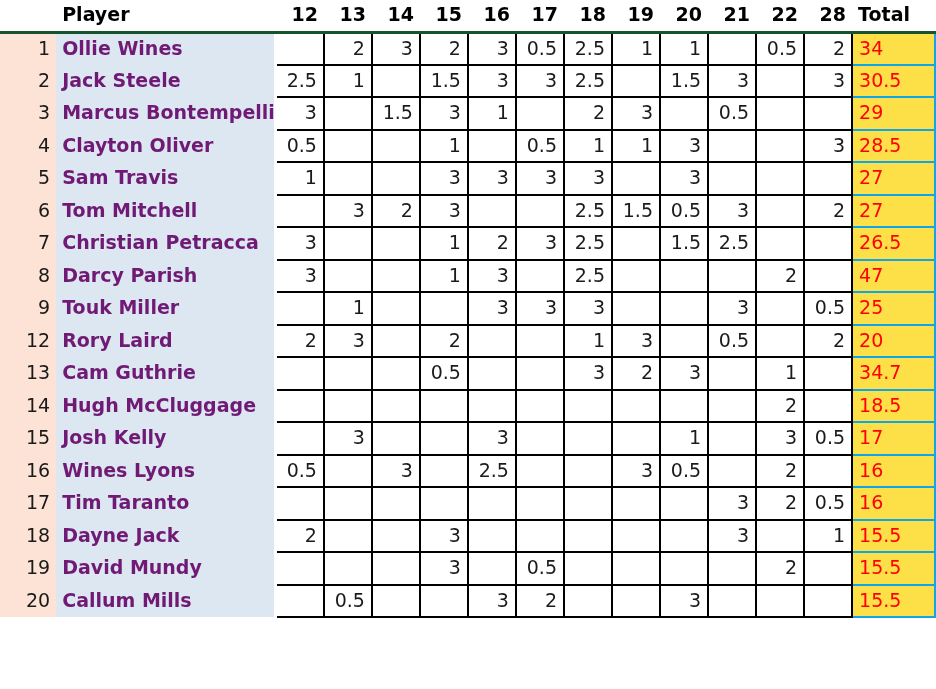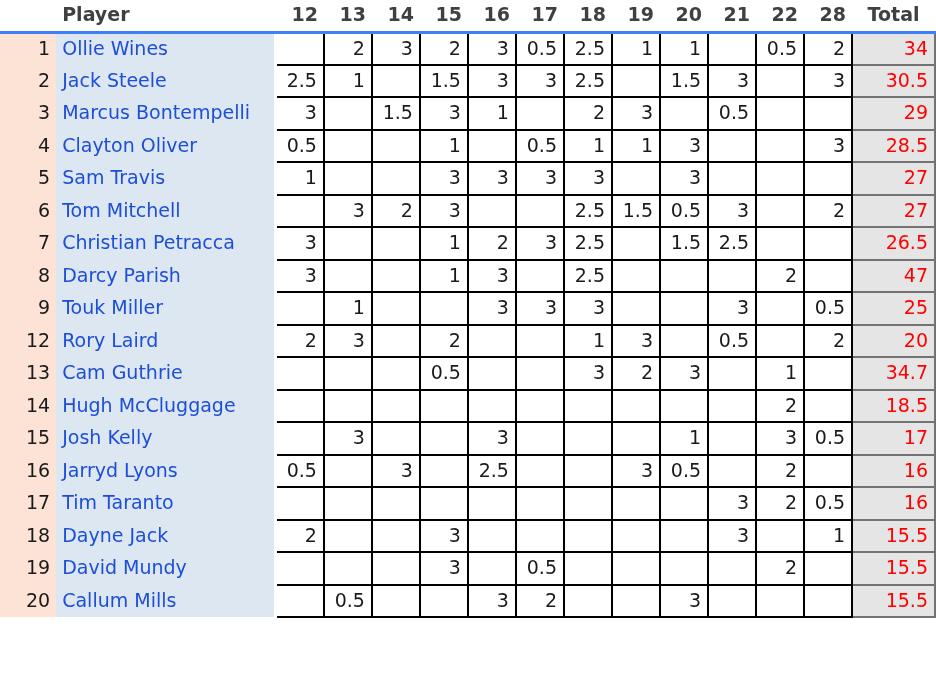--- a/index.html
+++ b/index.html
@@ -31,43 +31,43 @@
   col.c-rank  { width: 55px; }
   col.c-name  { width: 215px; }
   col.c-round { width: 47px; }
   col.c-total { width: 81px; }
 
   
   tr.head td, tr.head th {
     height: 32px;
     font-weight: bold;
     font-size: 19px;
-    color: #404040;
+    color: #000000;
     background: #ffffff;
     border: none;
-    border-bottom: 3px solid #3b82f6;
+    border-bottom: 3px solid #14532d;
     padding: 0 6px 2px 6px;
     vertical-align: middle;
     box-sizing: border-box;
   }
   th.h-rank {
     border-right: 1px solid #d4d4d4;
     padding: 0;
   }
   th.h-player {
     text-align: left;
     padding-left: 9px;
     border-right: 1px solid #d4d4d4;
   }
   th.h-round {
     text-align: right;
     border-right: 1px solid #d4d4d4;
   }
   th.h-total {
-    text-align: center;
+    text-align: left;
     padding-right: 8px;
   }
 
   
   tr.row td {
     height: 32.5px;
     font-size: 19px;
     box-sizing: border-box;
     vertical-align: middle;
     padding: 0 6px 2px 6px;
@@ -75,39 +75,40 @@
 
   td.rank {
     background: #fce3d5;
     color: #1a1a1a;
     text-align: right;
     padding-right: 12px;
     border: none;
   }
   td.name {
     background: #dce7f2;
-    color: #1d4ed8;
+    color: #701a75;
     text-align: left;
     padding-left: 9px;
     border: none;
     white-space: nowrap;
     overflow: hidden;
+    font-weight: bold;
   }
   td.val {
     background: #ffffff;
     color: #1a1a1a;
     text-align: right;
     border: 2px solid #000000;
     padding-right: 5px;
   }
   td.total {
-    background: #e5e5e5;
+    background: #fde047;
     color: #ff0000;
-    text-align: right;
-    border: 2px solid #737373;
+    text-align: left;
+    border: 2px solid #0ea5e9;
     padding-right: 8px;
   }
 
   
   td.name { border-right: 3px solid #ffffff; }
 </style>
 </head>
 <body>
 
 <div id="sheet">
@@ -365,21 +366,21 @@
           <td class="val"></td>
           <td class="val"></td>
           <td class="val">1</td>
           <td class="val"></td>
           <td class="val">3</td>
           <td class="val">0.5</td>
           <td class="total">17</td>
         </tr>
         <tr class="row">
           <td class="rank">16</td>
-          <td class="name">Jarryd Lyons</td>
+          <td class="name">Wines Lyons</td>
           <td class="val">0.5</td>
           <td class="val"></td>
           <td class="val">3</td>
           <td class="val"></td>
           <td class="val">2.5</td>
           <td class="val"></td>
           <td class="val"></td>
           <td class="val">3</td>
           <td class="val">0.5</td>
           <td class="val"></td>

